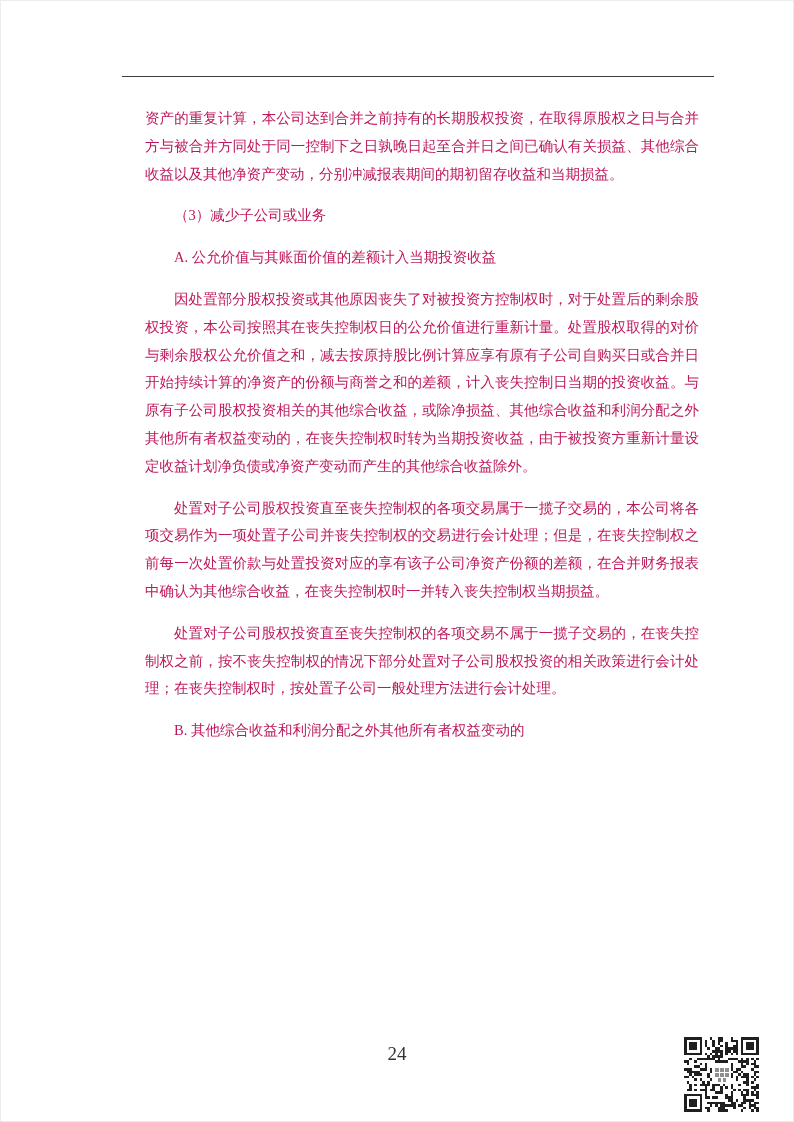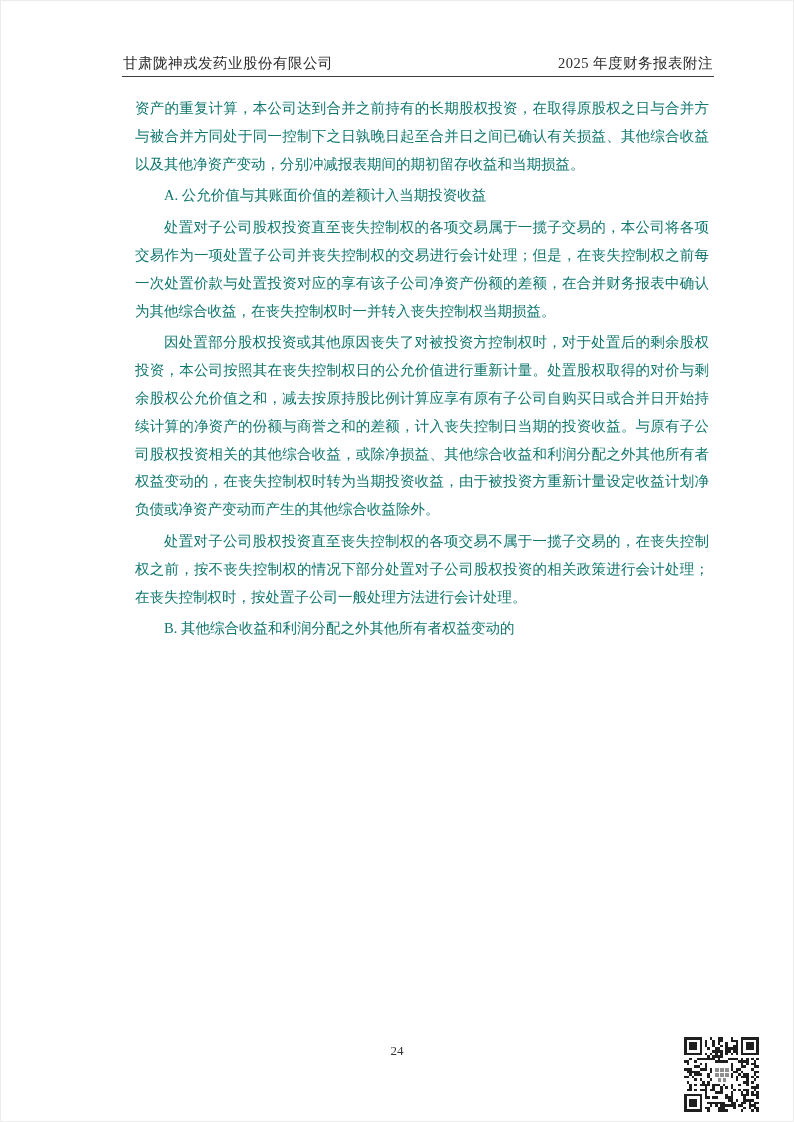--- a/index.html
+++ b/index.html
@@ -39,36 +39,36 @@
     height: 0;
     border-top: 1.7px solid #3d3d3d;
   }
   .body-text {
     position: absolute;
     left: 130px;
     top: 90px;
     width: 582px;
   }
   .body-text p {
-    margin: 4px;
+    margin: 14px;
     font-size: 14.5px;
     line-height: 27.8px;
     text-align: justify;
-    color: #0f766e;
+    color: #be185d;
   }
   .body-text p.indent {
     text-indent: 2em;
   }
   .page-number {
     position: absolute;
     left: 0;
     right: 0;
     top: 1042px;
     text-align: center;
-    font-size: 13px;
+    font-size: 19px;
     color: #333333;
   }
   .qr-wrap {
     position: absolute;
     left: 683px;
     top: 1036px;
     width: 75px;
     height: 75px;
   }
   .qr-wrap svg {
@@ -76,33 +76,30 @@
     width: 75px;
     height: 75px;
     shape-rendering: crispEdges;
   }
 </style>
 </head>
 <body>
 
 <div class="page">
 
-  <header class="header">
-    <span>甘肃陇神戎发药业股份有限公司</span>
-    <span>2025 年度财务报表附注</span>
-  </header>
 
   <div class="header-rule"></div>
 
   <main class="body-text" id="body-text">
 
   <p>资产的重复计算，本公司达到合并之前持有的长期股权投资，在取得原股权之日与合并方与被合并方同处于同一控制下之日孰晚日起至合并日之间已确认有关损益、其他综合收益以及其他净资产变动，分别冲减报表期间的期初留存收益和当期损益。</p>
+      <p class="indent">（3）减少子公司或业务</p>
       <p class="indent">A. 公允价值与其账面价值的差额计入当期投资收益</p>
+      <p class="indent">因处置部分股权投资或其他原因丧失了对被投资方控制权时，对于处置后的剩余股权投资，本公司按照其在丧失控制权日的公允价值进行重新计量。处置股权取得的对价与剩余股权公允价值之和，减去按原持股比例计算应享有原有子公司自购买日或合并日开始持续计算的净资产的份额与商誉之和的差额，计入丧失控制日当期的投资收益。与原有子公司股权投资相关的其他综合收益，或除净损益、其他综合收益和利润分配之外其他所有者权益变动的，在丧失控制权时转为当期投资收益，由于被投资方重新计量设定收益计划净负债或净资产变动而产生的其他综合收益除外。</p>
       <p class="indent">处置对子公司股权投资直至丧失控制权的各项交易属于一揽子交易的，本公司将各项交易作为一项处置子公司并丧失控制权的交易进行会计处理；但是，在丧失控制权之前每一次处置价款与处置投资对应的享有该子公司净资产份额的差额，在合并财务报表中确认为其他综合收益，在丧失控制权时一并转入丧失控制权当期损益。</p>
-      <p class="indent">因处置部分股权投资或其他原因丧失了对被投资方控制权时，对于处置后的剩余股权投资，本公司按照其在丧失控制权日的公允价值进行重新计量。处置股权取得的对价与剩余股权公允价值之和，减去按原持股比例计算应享有原有子公司自购买日或合并日开始持续计算的净资产的份额与商誉之和的差额，计入丧失控制日当期的投资收益。与原有子公司股权投资相关的其他综合收益，或除净损益、其他综合收益和利润分配之外其他所有者权益变动的，在丧失控制权时转为当期投资收益，由于被投资方重新计量设定收益计划净负债或净资产变动而产生的其他综合收益除外。</p>
       <p class="indent">处置对子公司股权投资直至丧失控制权的各项交易不属于一揽子交易的，在丧失控制权之前，按不丧失控制权的情况下部分处置对子公司股权投资的相关政策进行会计处理；在丧失控制权时，按处置子公司一般处理方法进行会计处理。</p>
       <p class="indent">B. 其他综合收益和利润分配之外其他所有者权益变动的</p>
     </main>
 
   <div class="page-number">24</div>
 
   <div class="qr-wrap">
     <svg id="qr-svg" viewBox="0 0 29 29" xmlns="http://www.w3.org/2000/svg">
         <g fill="#1f1f1f">
           <rect x="0" y="0" width="1" height="1"></rect>

